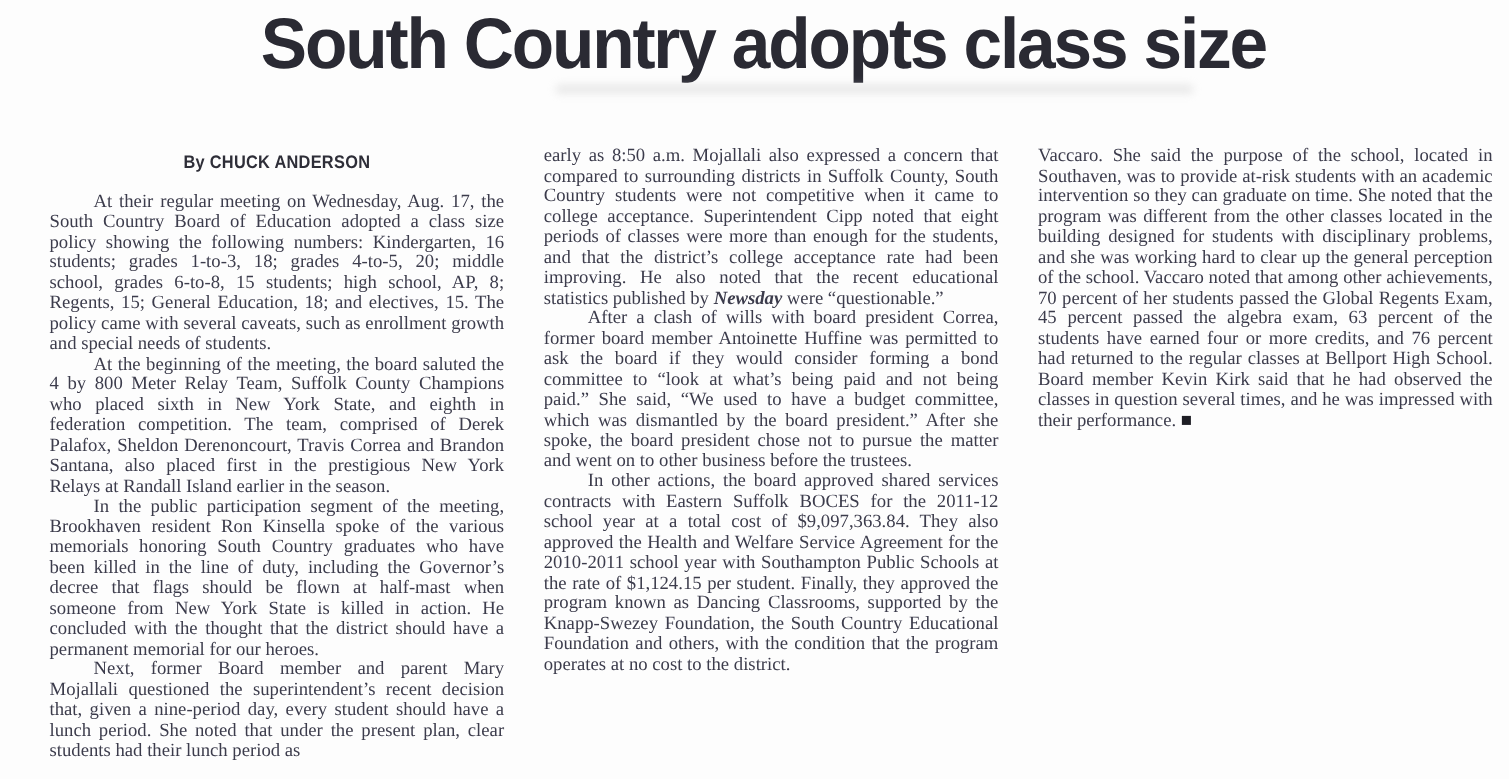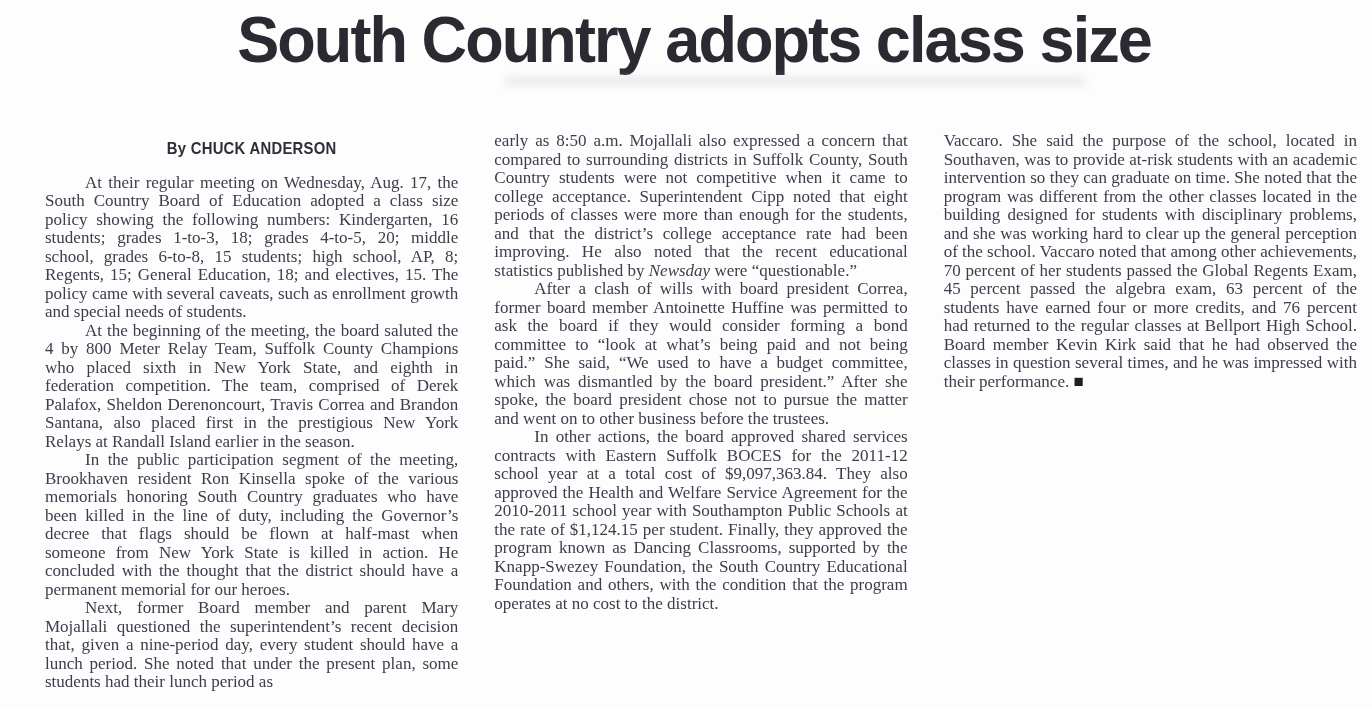--- a/index.html
+++ b/index.html
@@ -65,42 +65,42 @@
     font-family:"Liberation Sans", sans-serif;
     font-weight:700;
     font-size:16.5px;
     letter-spacing:.3px;
     color:#2e2e38;
     margin:7px 0 16px 0;
     transform:scaleX(0.9);
   }
   p.para{margin:0;}
   p.para.indent{text-indent:40px;}
-  .it{font-style:italic;}
+  .it{font-style:italic;font-weight:bold;}
   .endmark{font-style:normal;color:#1d1d24;}
 </style>
 </head>
 <body>
 
 <div class="page">
 
   <div class="headline-wrap">
     <h1 class="headline">South Country adopts class size</h1>
   </div>
 
   <div class="scan-smudge"></div>
 
 
   <div class="columns">
     <div class="col">
       <div class="byline">By CHUCK ANDERSON</div>
     <p class="para indent"><span>At their regular meeting on Wednesday, Aug. 17, the South Country Board of Education adopted a class size policy showing the following numbers: Kindergarten, 16 students; grades 1-to-3, 18; grades 4-to-5, 20; middle school, grades 6-to-8, 15 students; high school, AP, 8; Regents, 15; General Education, 18; and electives, 15. The policy came with several caveats, such as enrollment growth and special needs of students.</span></p>
         <p class="para indent"><span>At the beginning of the meeting, the board saluted the 4 by 800 Meter Relay Team, Suffolk County Champions who placed sixth in New York State, and eighth in federation competition. The team, comprised of Derek Palafox, Sheldon Derenoncourt, Travis Correa and Brandon Santana, also placed first in the prestigious New York Relays at Randall Island earlier in the season.</span></p>
         <p class="para indent"><span>In the public participation segment of the meeting, Brookhaven resident Ron Kinsella spoke of the various memorials honoring South Country graduates who have been killed in the line of duty, including the Governor’s decree that flags should be flown at half-mast when someone from New York State is killed in action. He concluded with the thought that the district should have a permanent memorial for our heroes.</span></p>
-        <p class="para indent"><span>Next, former Board member and parent Mary Mojallali questioned the superintendent’s recent decision that, given a nine-period day, every student should have a lunch period. She noted that under the present plan, some students had their lunch period as</span></p>
+        <p class="para indent"><span>Next, former Board member and parent Mary Mojallali questioned the superintendent’s recent decision that, given a nine-period day, every student should have a lunch period. She noted that under the present plan, clear students had their lunch period as</span></p>
       </div>
     <div class="col">
         <p class="para"><span>early as 8:50 a.m. Mojallali also expressed a concern that compared to surrounding districts in Suffolk County, South Country students were not competitive when it came to college acceptance. Superintendent Cipp noted that eight periods of classes were more than enough for the students, and that the district’s college acceptance rate had been improving. He also noted that the recent educational statistics published by </span><span class="it">Newsday</span><span> were “questionable.”</span></p>
         <p class="para indent"><span>After a clash of wills with board president Correa, former board member Antoinette Huffine was permitted to ask the board if they would consider forming a bond committee to “look at what’s being paid and not being paid.” She said, “We used to have a budget committee, which was dismantled by the board president.” After she spoke, the board president chose not to pursue the matter and went on to other business before the trustees.</span></p>
         <p class="para indent"><span>In other actions, the board approved shared services contracts with Eastern Suffolk BOCES for the 2011-12 school year at a total cost of $9,097,363.84. They also approved the Health and Welfare Service Agreement for the 2010-2011 school year with Southampton Public Schools at the rate of $1,124.15 per student. Finally, they approved the program known as Dancing Classrooms, supported by the Knapp-Swezey Foundation, the South Country Educational Foundation and others, with the condition that the program operates at no cost to the district.</span></p>
       </div>
     <div class="col">
         <p class="para"><span>Vaccaro. She said the purpose of the school, located in Southaven, was to provide at-risk students with an academic intervention so they can graduate on time. She noted that the program was different from the other classes located in the building designed for students with disciplinary problems, and she was working hard to clear up the general perception of the school. Vaccaro noted that among other achievements, 70 percent of her students passed the Global Regents Exam, 45 percent passed the algebra exam, 63 percent of the students have earned four or more credits, and 76 percent had returned to the regular classes at Bellport High School. Board member Kevin Kirk said that he had observed the classes in question several times, and he was impressed with their performance. </span><span class="endmark">■</span></p>
       </div>
   </div>

